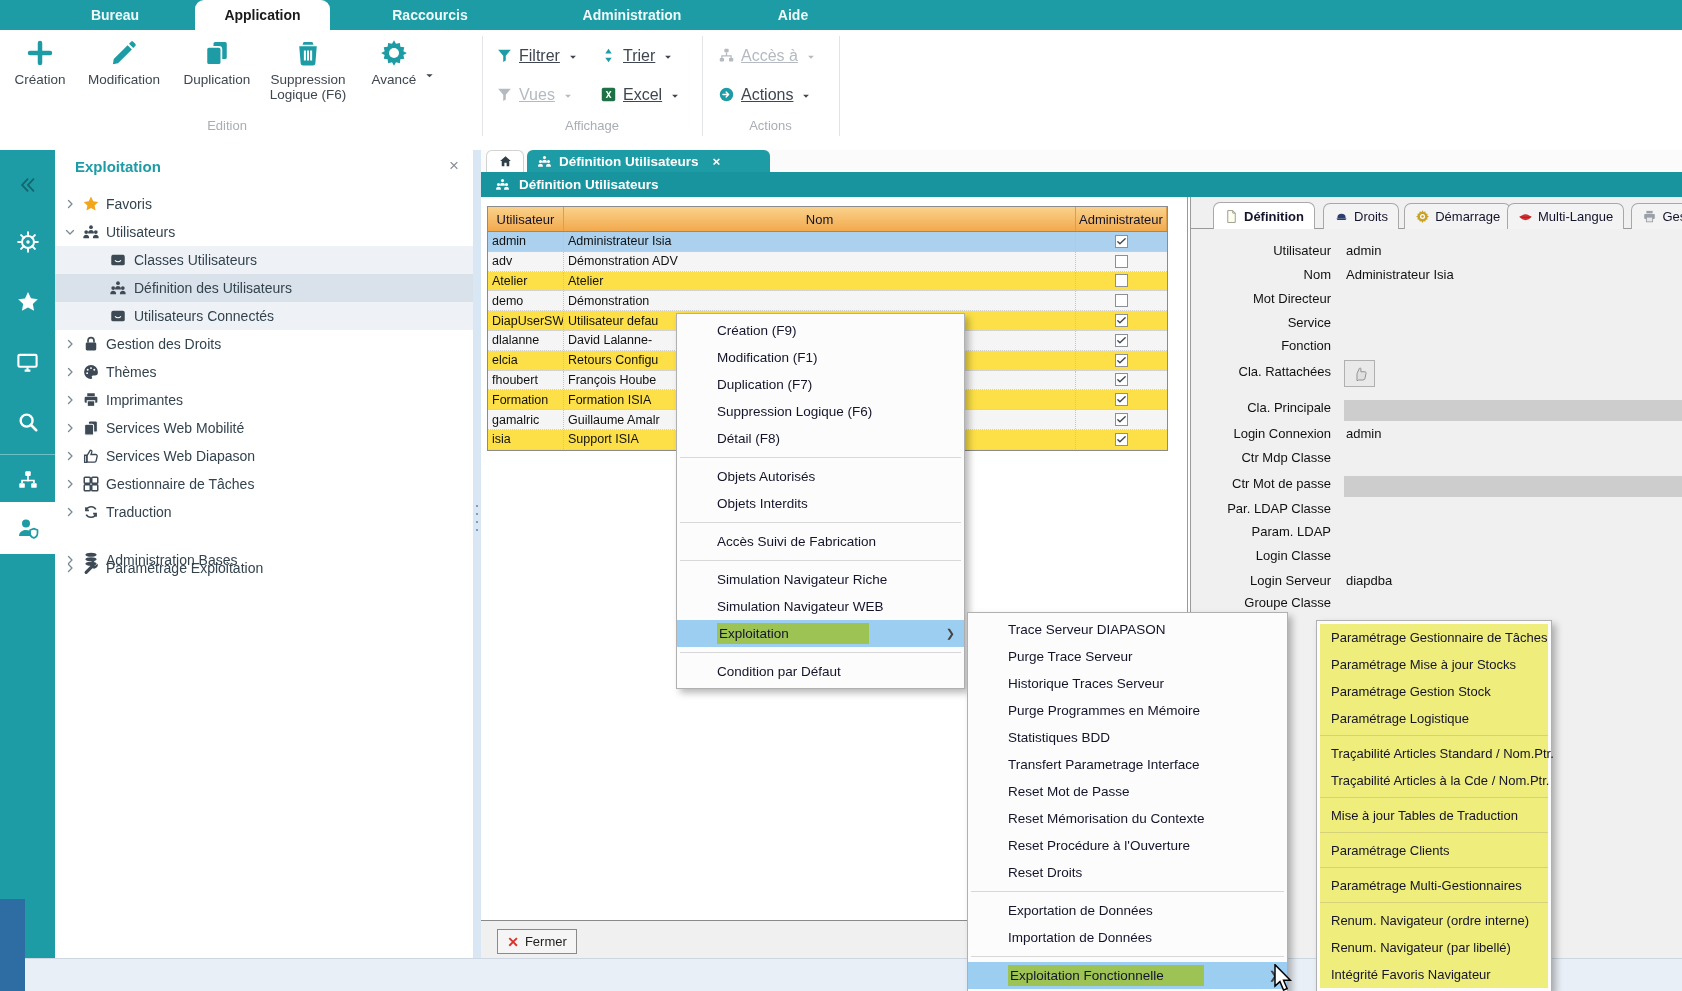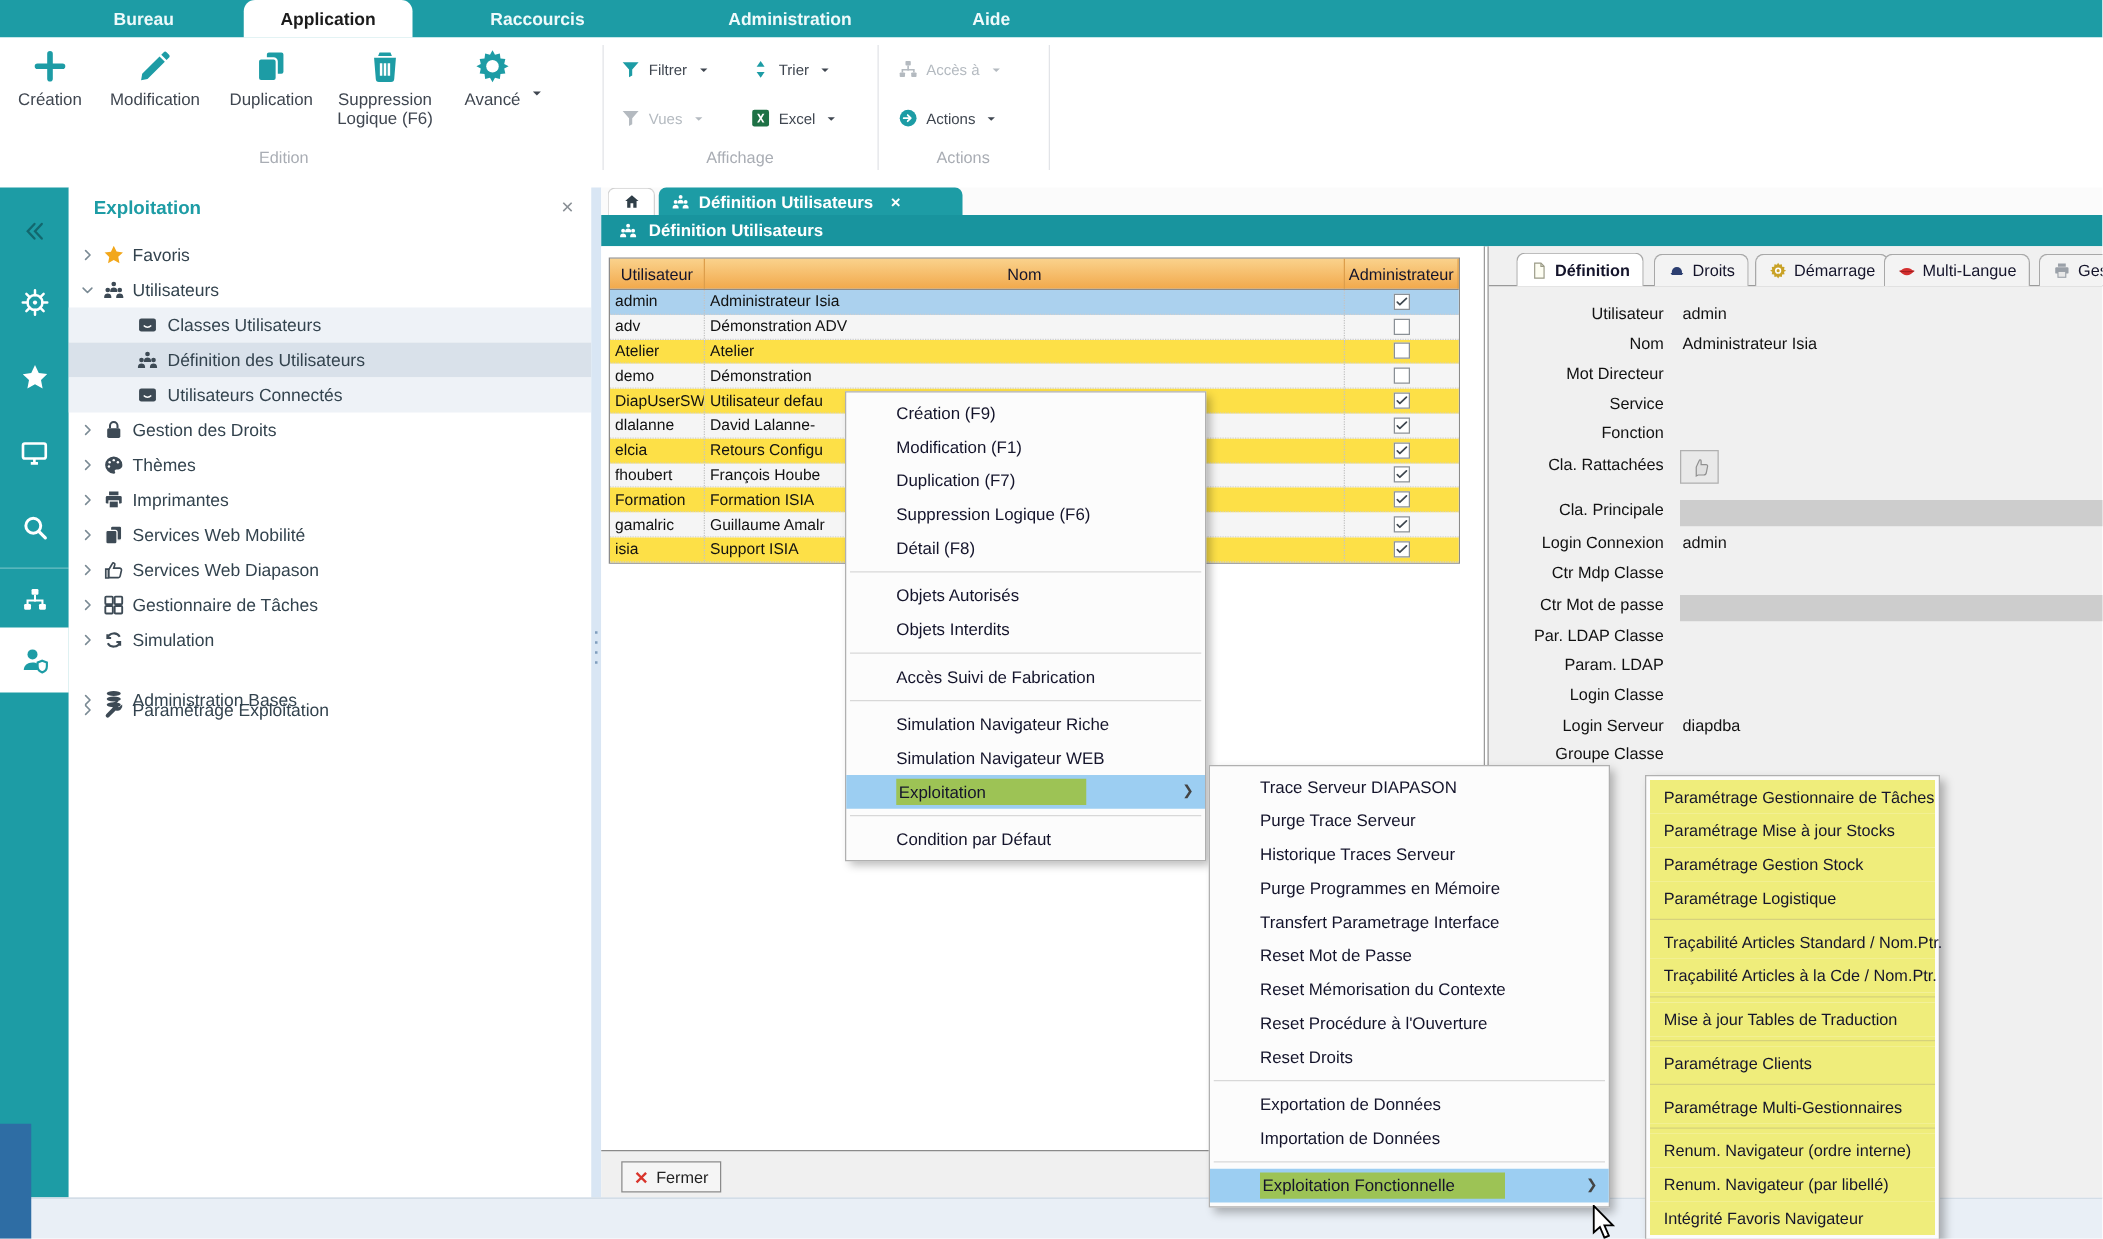--- a/index.html
+++ b/index.html
@@ -11,21 +11,21 @@
   #menubar { left:0; top:0; width:1682px; height:30px; background:#1d9ca5; }
   .mb-item { position:absolute; top:0; height:30px; line-height:30px; color:#eefafb; font-weight:bold; font-size:14px; transform:translateX(-50%); cursor:default; }
   .mb-tab-active { position:absolute; top:0; height:30px; line-height:30px; background:#ffffff; color:#1b1b1b; font-weight:bold; font-size:14px; text-align:center; border-radius:9px 9px 0 0; }
 
   
   #ribbon { left:0; top:30px; width:1682px; height:120px; background:#ffffff; }
   .rb-sep { position:absolute; top:6px; height:100px; width:1px; background:#e2e4e8; }
   .rb-big { position:absolute; top:8px; text-align:center; color:#3f4650; font-size:13.5px; line-height:15px; cursor:pointer; }
   .rb-big .ic { display:block; margin:0 auto 4px auto; }
   .rb-grouplabel { position:absolute; top:88px; text-align:center; color:#a9adb4; font-size:13px; }
-  .rb-small { position:absolute; display:flex; align-items:center; gap:6px; font-size:12px; color:#3f4650; cursor:pointer; }
+  .rb-small { position:absolute; display:flex; gap:6px; font-size:16px; color:#3f4650; cursor:pointer;text-decoration:underline; }
   .rb-small.disabled { color:#b4bac0; cursor:default; }
   .rb-caret { margin-left:2px; }
 
   
   #rail { left:0; top:150px; width:55px; height:808px; background:#1d9ca5; }
   .rail-ic { position:absolute; left:0; width:55px; height:40px; display:flex; align-items:center; justify-content:center; cursor:pointer; }
   .rail-active { position:absolute; left:0; width:55px; height:52px; background:#ffffff; }
   .rail-div { position:absolute; left:0; width:55px; height:1px; background:rgba(255,255,255,.35); }
   #blue-strip { left:0; top:899px; width:25px; height:92px; background:#2e6da4; }
 
@@ -506,21 +506,21 @@
           </svg>
         </span>
       </span>
       <span class="ti-ic" style="left: 27px;">
         <span style="display: inline-flex; vertical-align: middle;">
           <svg width="18" height="18" viewBox="0 0 24 24">
             <path d="M18.4 8.5A7.2 7.2 0 0 0 5.4 9.8M5.2 5.8v4h4M5.6 15.5a7.2 7.2 0 0 0 13-1.3M18.8 18.2v-4h-4" fill="none" stroke="#3d4a55" stroke-width="2.2"></path>
           </svg>
         </span>
       </span>
-      <span class="ti-label" style="left: 51px;">Simulation</span>
+      <span class="ti-label" style="left: 51px;">Traduction</span>
     </div>
     <div class="tree-item" style="top: 396px;">
       <span class="tree-chev">
         <span style="display: inline-flex; vertical-align: middle;">
           <svg width="12" height="12" viewBox="0 0 24 24">
             <path d="M9 5l7 7-7 7" fill="none" stroke="#7a8a94" stroke-width="2.6" stroke-linecap="round" stroke-linejoin="round"></path>
           </svg>
         </span>
       </span>
       <span class="ti-ic" style="left: 27px;">
@@ -859,20 +859,21 @@
     <div class="menu-item"><span>Simulation Navigateur WEB</span></div>
     <div class="menu-item hover"><span class="menu-hl" style="width: 152px;">Exploitation</span><span class="menu-arrow">❯</span></div>
     <div class="menu-sep"></div>
     <div class="menu-item"><span>Condition par Défaut</span></div>
   </div>
 <div id="menu2" class="menu" style="left: 967px; top: 612px; width: 321px;">
     <div class="menu-item"><span>Trace Serveur DIAPASON</span></div>
     <div class="menu-item"><span>Purge Trace Serveur</span></div>
     <div class="menu-item"><span>Historique Traces Serveur</span></div>
     <div class="menu-item"><span>Purge Programmes en Mémoire</span></div>
+    <div class="menu-item"><span>Statistiques BDD</span></div>
     <div class="menu-item"><span>Transfert Parametrage Interface</span></div>
     <div class="menu-item"><span>Reset Mot de Passe</span></div>
     <div class="menu-item"><span>Reset Mémorisation du Contexte</span></div>
     <div class="menu-item"><span>Reset Procédure à l'Ouverture</span></div>
     <div class="menu-item"><span>Reset Droits</span></div>
     <div class="menu-sep"></div>
     <div class="menu-item"><span>Exportation de Données</span></div>
     <div class="menu-item"><span>Importation de Données</span></div>
     <div class="menu-sep"></div>
     <div class="menu-item hover"><span class="menu-hl" style="width: 196px;">Exploitation Fonctionnelle</span><span class="menu-arrow">❯</span></div>

